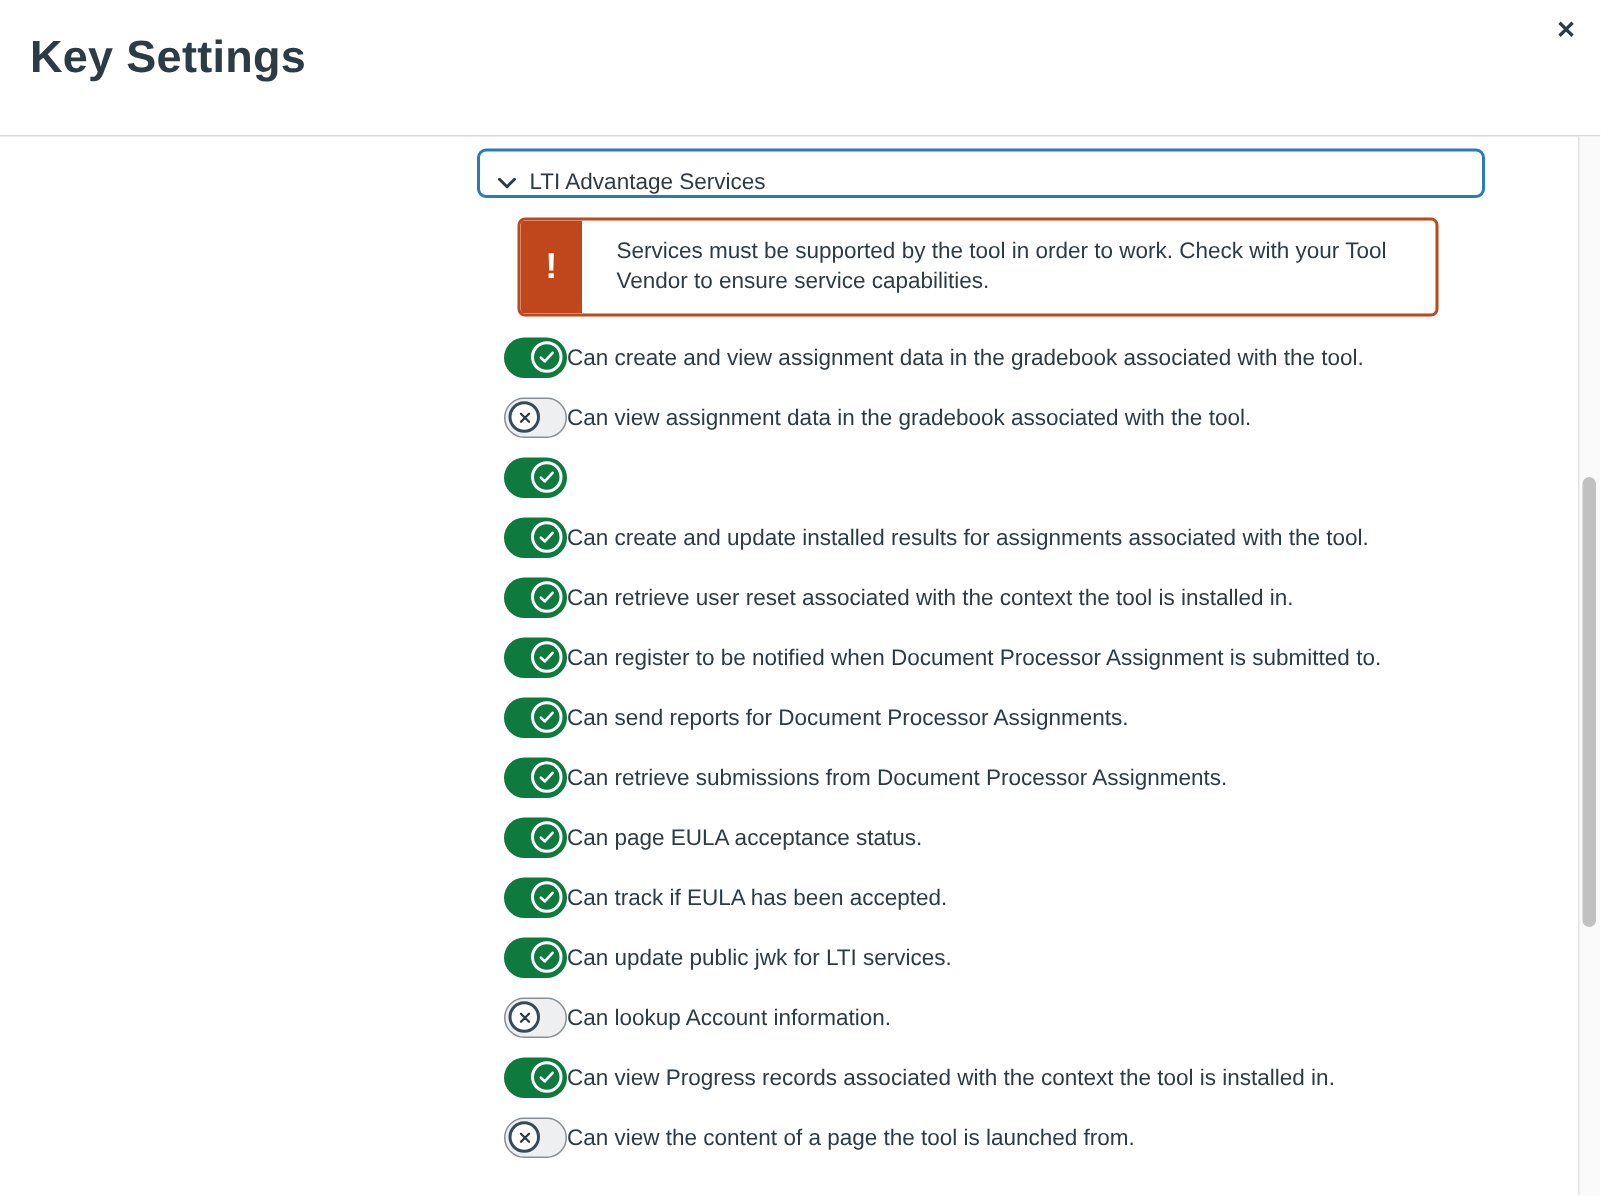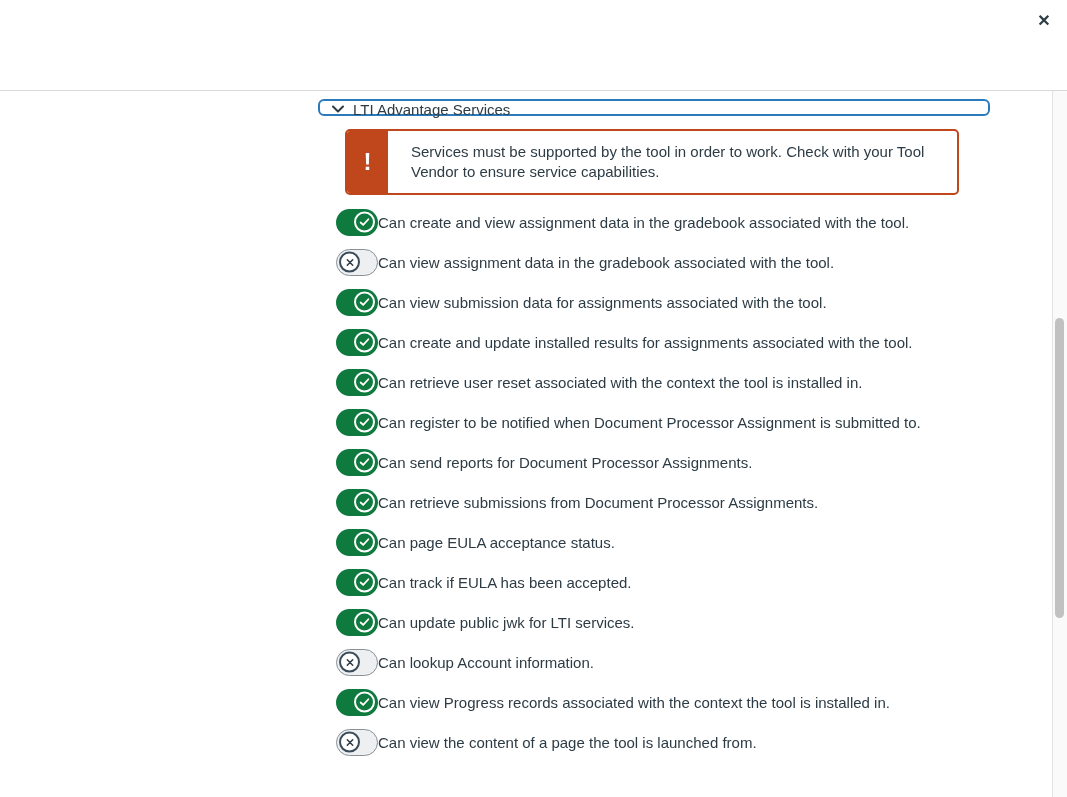--- a/index.html
+++ b/index.html
@@ -15,21 +15,21 @@
   
   .modal-header{position:absolute;top:0;left:0;width:1067px;height:91px;background:#fff;border-bottom:1px solid #D7DADC;}
   .modal-title{position:absolute;left:20px;top:22px;font-size:30px;font-weight:700;color:var(--ink);letter-spacing:0.2px;}
   .close-btn{position:absolute;top:6px;right:8px;width:30px;height:30px;border:none;background:transparent;cursor:pointer;display:flex;align-items:center;justify-content:center;}
   .close-btn span{font-size:16px;font-weight:700;color:var(--ink);line-height:1;}
 
   
   .content{position:absolute;left:318px;top:99px;width:672px;}
 
   
-  .accordion{display:flex;align-items:flex-start;gap:7px;width:672px;height:17px;background:#fff;border:2px solid var(--blue);border-radius:6px;padding:0 10px;cursor:pointer;font-family:inherit;}
+  .accordion{display:flex;align-items:flex-end;gap:7px;width:672px;height:33px;background:#fff;border:2px solid var(--blue);border-radius:6px;padding:0 10px;cursor:pointer;font-family:inherit;}
   .accordion .chev{flex:0 0 auto;display:block;}
   .accordion .acc-label{font-size:15px;color:var(--ink);}
 
   
   .alert{display:flex;margin:13px 0 0 27px;width:614px;min-height:66px;border:2px solid var(--orange);border-radius:5px;overflow:hidden;background:#fff;}
   .alert-icon-block{flex:0 0 41px;background:var(--orange);display:flex;align-items:center;justify-content:center;}
   .alert-icon-block span{color:#fff;font-size:24px;font-weight:700;line-height:1;}
   .alert-text{padding:11px 20px 2px 23px;font-size:15px;line-height:20px;color:var(--ink);width:560px;}
 
   
@@ -48,20 +48,21 @@
   .svc-label{font-size:15px;color:var(--ink);}
 
   
   .scrollbar{position:absolute;top:91px;right:0;bottom:0;width:15px;background:#FAFAFA;border-left:1px solid #E1E3E4;}
   .scrollbar-thumb{position:absolute;left:2px;top:227px;width:9px;height:300px;background:#C1C1C1;border-radius:5px;}
 </style>
 </head>
 <body>
 
 <div class="modal-header">
+  <h1 class="modal-title">Key Settings</h1>
   <button class="close-btn">
     <span>✕</span>
   </button>
 </div>
 
 <div class="content">
 
   <button class="accordion">
     <svg class="chev" width="16" height="16" viewBox="0 0 16 16">
       <path d="M3 5.5 L8 10.5 L13 5.5" fill="none" stroke="#2D3B45" stroke-width="2" stroke-linecap="round" stroke-linejoin="round"></path>
@@ -103,21 +104,20 @@
 
   <div class="row">
     <button class="toggle on" role="switch" aria-checked="true">
       <span class="knob">
         <svg class="check-icon" width="13" height="13" viewBox="0 0 16 16">
           <path d="M3.2 8.6 L6.4 11.6 L12.8 4.6" fill="none" stroke="#ffffff" stroke-width="2.2" stroke-linecap="round" stroke-linejoin="round"></path>
         </svg>
 
       </span>
     </button>
-    <span class="svc-label">Can view submission data for assignments associated with the tool.</span>
   </div>
 
   <div class="row">
     <button class="toggle on" role="switch" aria-checked="true">
       <span class="knob">
         <svg class="check-icon" width="13" height="13" viewBox="0 0 16 16">
           <path d="M3.2 8.6 L6.4 11.6 L12.8 4.6" fill="none" stroke="#ffffff" stroke-width="2.2" stroke-linecap="round" stroke-linejoin="round"></path>
         </svg>
 
       </span>

